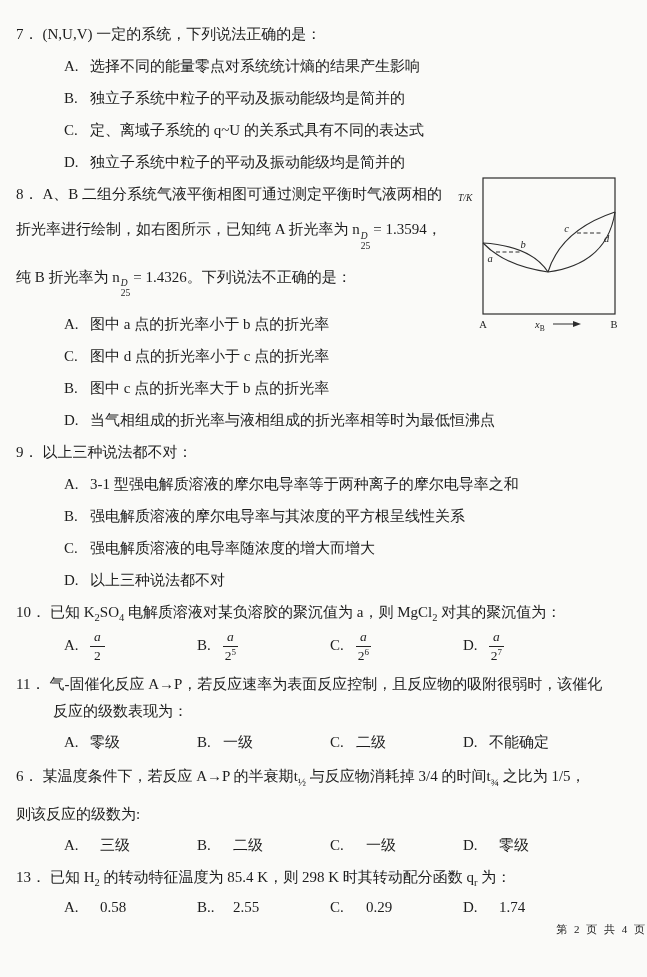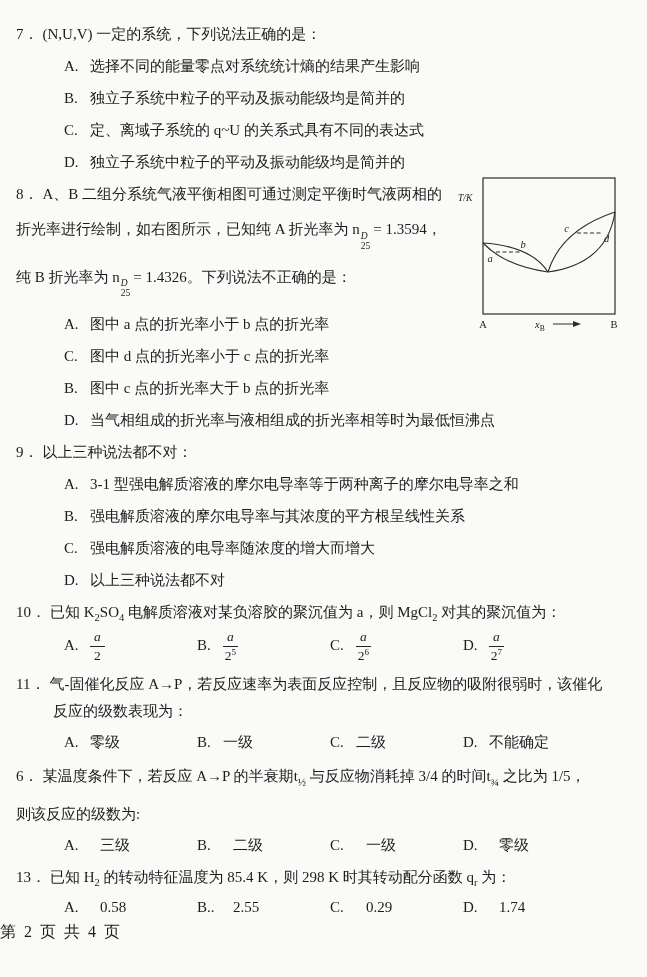--- a/index.html
+++ b/index.html
@@ -47,22 +47,22 @@
 
   
   .optrow.fracs { margin-top:8px; }
   .frac { display:inline-flex; flex-direction:column; align-items:center;
           vertical-align:middle; line-height:1; }
   .fnum { font-style:italic; font-size:13.5px; padding:0 4px 2px; }
   .fbar { width:100%; border-top:1.3px solid #222; height:0; }
   .fden { font-size:13.5px; padding-top:2px; }
   .fexp { font-size:9px; vertical-align:super; line-height:0; }
 
-  .footer { position:absolute; left:0; right:0; top:922px; text-align:left;
-            font-size:16px; letter-spacing:2px; }
+  .footer { position:absolute; left:16px; right:0; top:922px; text-align:right;
+            font-size:11px; letter-spacing:2px; }
 
   svg text { font-family:"Liberation Serif","DejaVu Serif",serif; fill:#222; }
 </style>
 </head>
 <body>
 
 <div class="page">
 
   <div class="q">
     <div class="stem"><span class="qnum">7．</span><span>(</span><span class="it">N,U,V</span><span>) 一定的系统，下列说法正确的是：</span></div>

